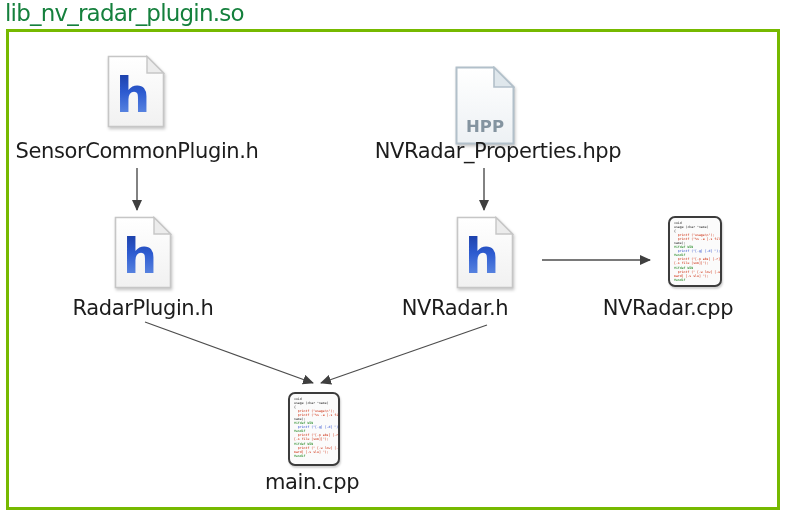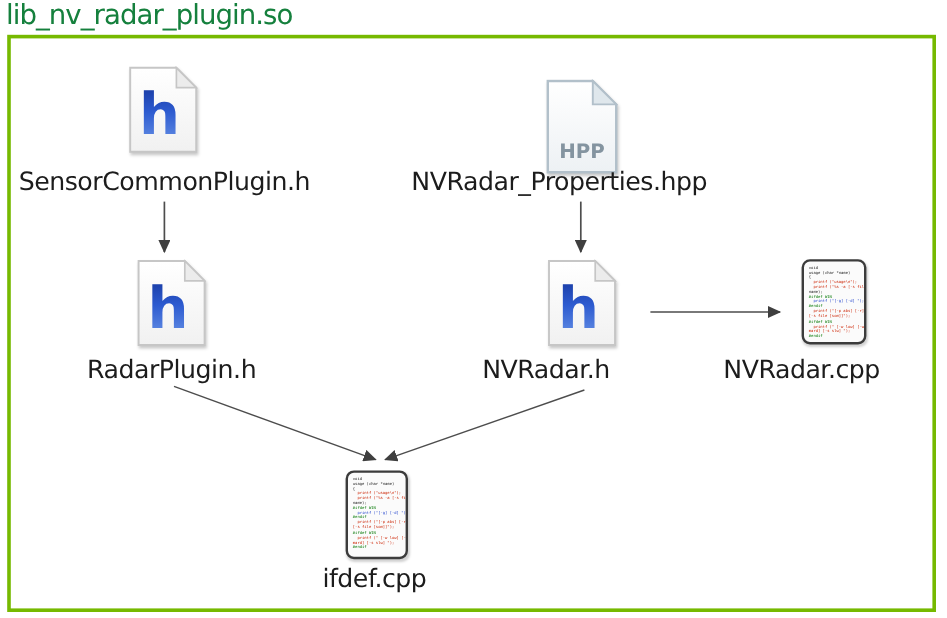--- a/index.html
+++ b/index.html
@@ -73,21 +73,21 @@
 
 <div class="node" style="left:455px;top:54px;margin-top:12px;">
   <div class="icon-wrap">
     <svg width="60" height="79" viewBox="0 0 60 79">
       <path d="M1.5 1.5 L39 1.5 L58.5 21 L58.5 77.5 L1.5 77.5 Z" fill="url(#hppgrad)" stroke="#b2c0ca" stroke-width="2"></path>
       <path d="M39 1.5 L39 21 L58.5 21 Z" fill="#dfe7ec" stroke="#b2c0ca" stroke-width="1.6"></path>
       <text x="30" y="66" text-anchor="middle" font-family="DejaVu Sans, sans-serif" font-weight="bold" font-size="16.5" fill="#8494a0">HPP</text>
     </svg>
   </div>
 </div>
-<div class="node-label" style="left:326px;top:139px;">NVRadar_Properties.hpp</div>
+<div class="node-label" style="left:358px;top:139px;">NVRadar_Properties.hpp</div>
 
 <div class="node" style="left:114px;top:216px;">
   <div class="icon-wrap">
     <svg width="58" height="73" viewBox="0 0 58 73">
       <path d="M1.5 1.5 L40 1.5 L56.5 18 L56.5 71.5 L1.5 71.5 Z" fill="url(#pagegrad)" stroke="#c6c6c6" stroke-width="1.6"></path>
       <path d="M40 1.5 L40 18 L56.5 18 Z" fill="#ececec" stroke="#c6c6c6" stroke-width="1.4"></path>
       <text x="26" y="57" text-anchor="middle" font-family="DejaVu Sans, sans-serif" font-weight="bold" font-size="48" fill="url(#hgrad)">h</text>
     </svg>
   </div>
 </div>
@@ -133,21 +133,21 @@
     <div class="ln" style="color: rgb(0, 119, 0);">#ifdef WIN</div>
     <div class="ln" style="color: rgb(34, 68, 204);">  printf ("[-g] [-d] ");</div>
     <div class="ln" style="color: rgb(0, 119, 0);">#endif</div>
     <div class="ln" style="color: rgb(204, 34, 0);">  printf ("[-p abs] [-r]</div>
     <div class="ln" style="color: rgb(204, 34, 0);">[-s file [som]]");</div>
     <div class="ln" style="color: rgb(0, 119, 0);">#ifdef WIN</div>
     <div class="ln" style="color: rgb(204, 34, 0);">  printf (" [-w low] [-w</div>
     <div class="ln" style="color: rgb(204, 34, 0);">mard] [-s slw] ");</div>
     <div class="ln" style="color: rgb(0, 119, 0);">#endif</div>
   </div>
-<div class="node-label" style="left:172px;top:470px;">ifdef.cpp</div>
+<div class="node-label" style="left:172px;top:470px;">main.cpp</div>
 
 <svg class="arrows" width="789" height="515" viewBox="0 0 789 515">
   <defs>
     <marker id="ah" markerUnits="userSpaceOnUse" markerWidth="12" markerHeight="10" refX="10" refY="5" orient="auto">
       <path d="M0,0 L11,5 L0,10 Z" fill="#3f3f3f"></path>
     </marker>
   </defs>
   <line x1="137" y1="168" x2="137" y2="210" stroke="#4d4d4d" stroke-width="1.4" marker-end="url(#ah)"></line>
   <line x1="484" y1="168" x2="484" y2="210" stroke="#4d4d4d" stroke-width="1.4" marker-end="url(#ah)"></line>
   <line x1="542" y1="260" x2="650" y2="260" stroke="#4d4d4d" stroke-width="1.4" marker-end="url(#ah)"></line>

